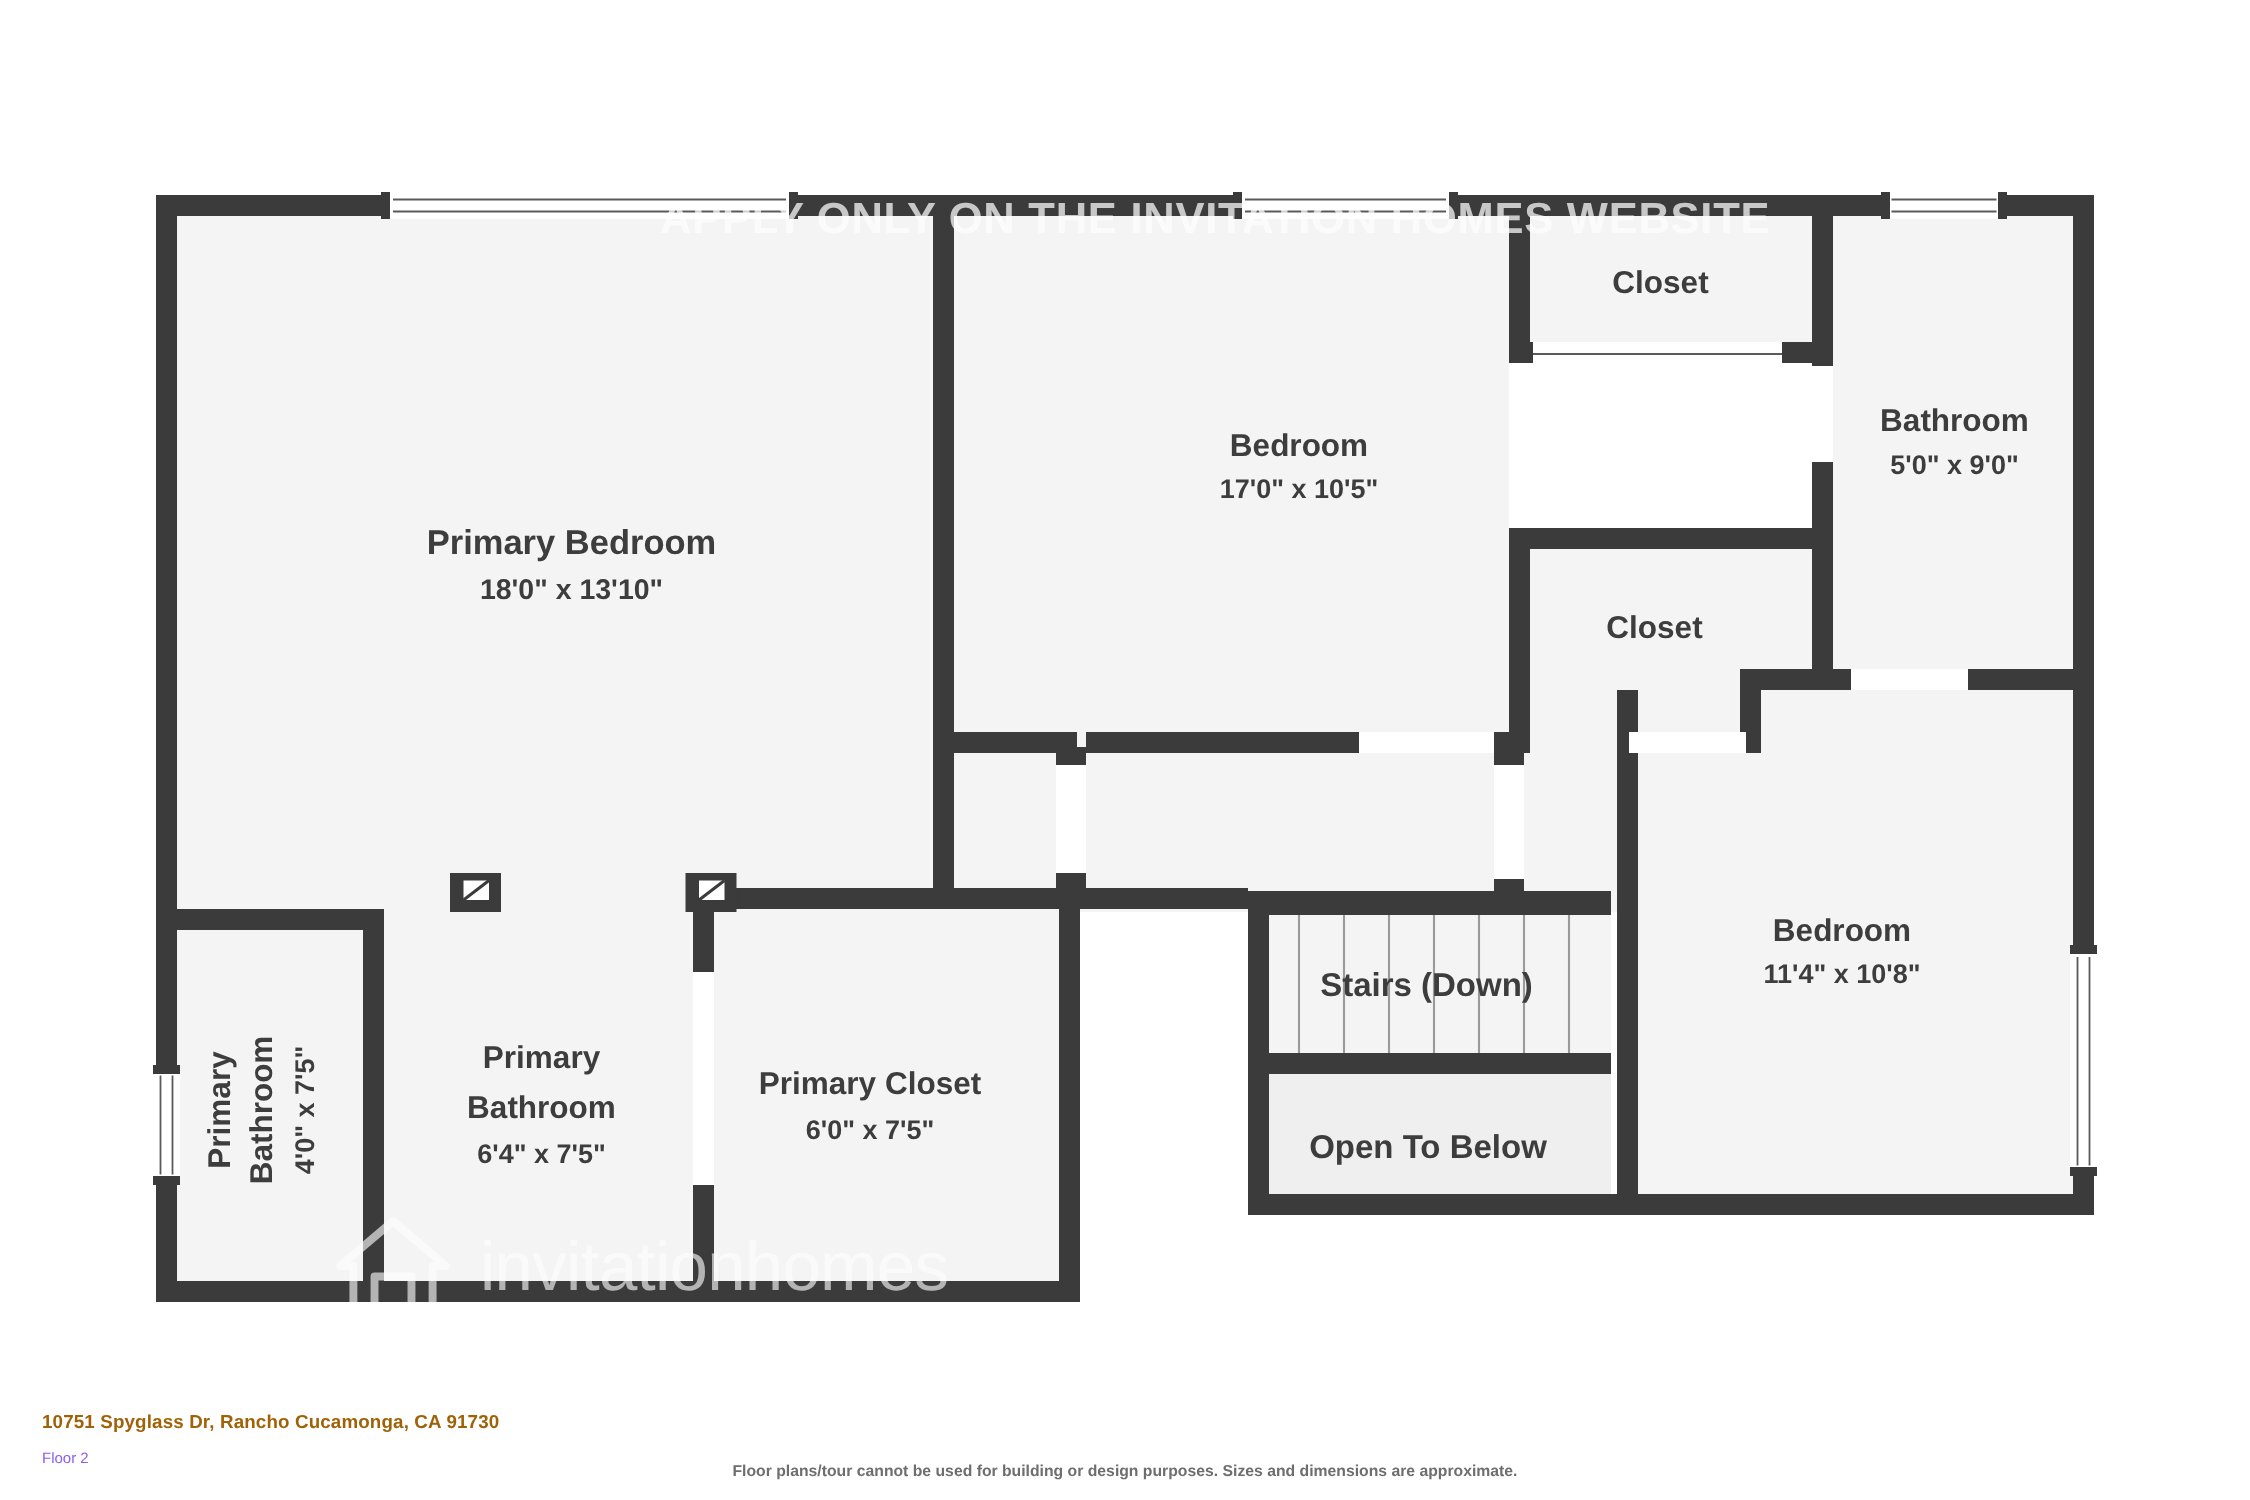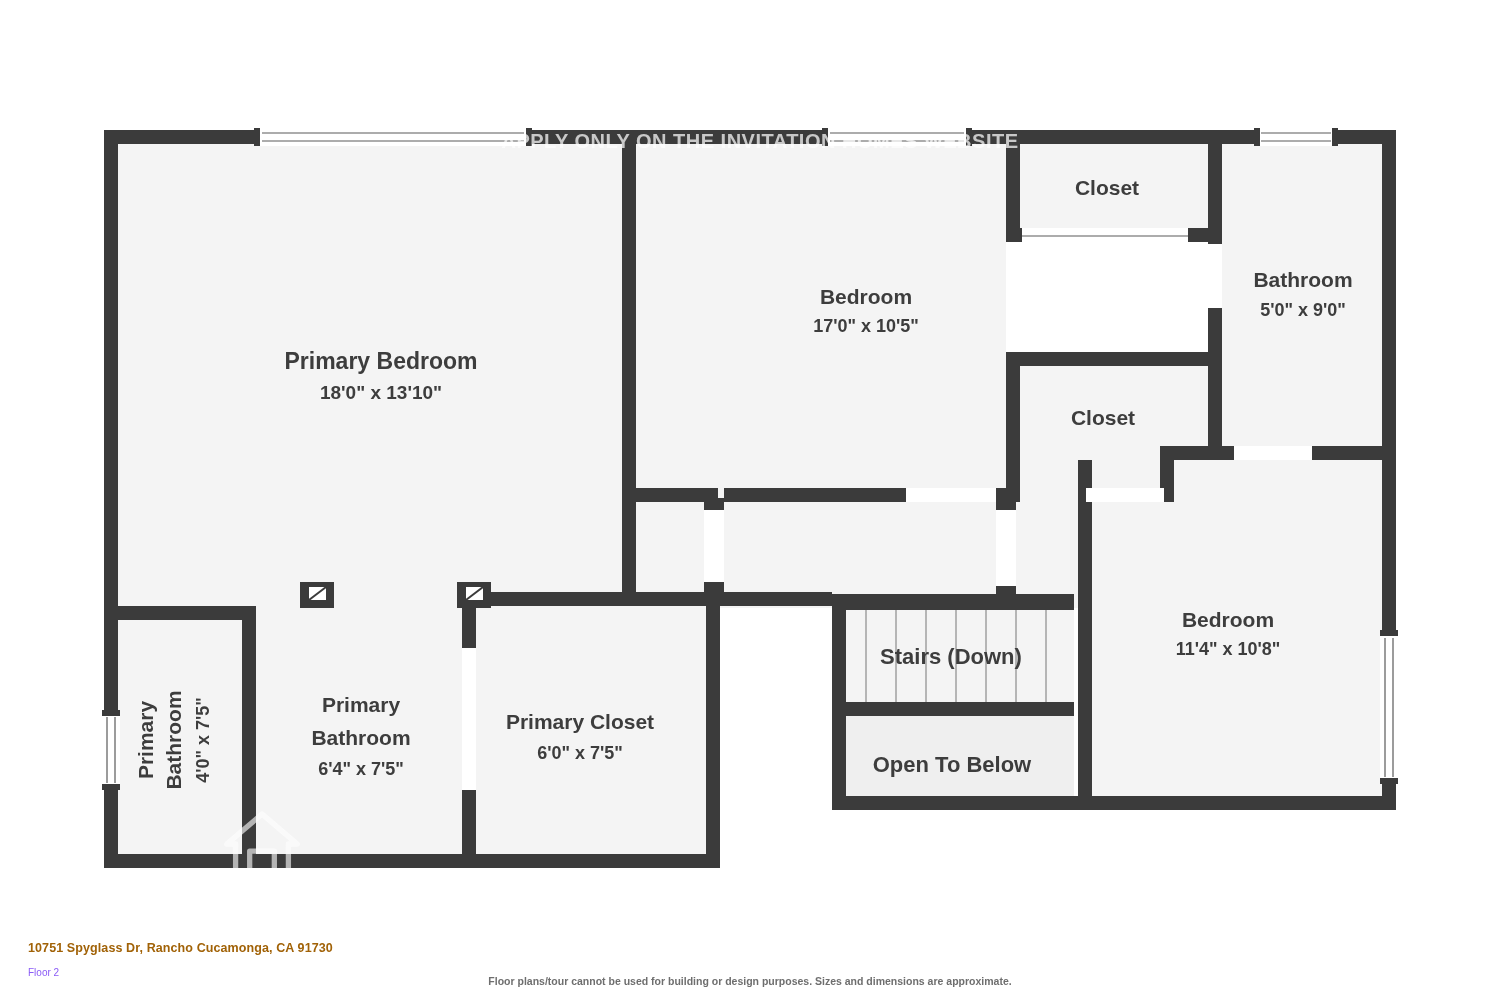--- a/index.html
+++ b/index.html
@@ -32,21 +32,21 @@
   }
 
   .wm-banner {
     position: absolute;
     left: 440px;
     top: 130px;
     width: 640px;
     text-align: center;
     font-family: "Liberation Sans", sans-serif;
     font-weight: 700;
-    font-size: 20px;
+    font-size: 29px;
     letter-spacing: 0.5px;
     color: #ffffff;
     opacity: 0.72;
     white-space: nowrap;
     pointer-events: none;
     user-select: none;
   }
 
   .wm-logo {
     position: absolute;
@@ -376,20 +376,21 @@
     </g>
   </svg>
 
   <div class="wm-banner">APPLY ONLY ON THE INVITATION HOMES WEBSITE</div>
 
   <div class="wm-logo">
     <svg class="wm-mark" viewBox="0 0 100 100">
       <path d="M50 16 L90 50 L80 50 L80 86 L20 86 L20 50 L10 50 Z" fill="none" stroke="#ffffff" stroke-width="6" stroke-linejoin="round"></path>
       <path d="M36 86 L36 58 L64 58 L64 86" fill="none" stroke="#ffffff" stroke-width="6" stroke-linejoin="round"></path>
     </svg>
+    <span class="wm-text">invitationhomes</span>
   </div>
 
 </div>
 
 <div class="footer-addr">10751 Spyglass Dr, Rancho Cucamonga, CA 91730</div>
 
 <div class="footer-floor">Floor 2</div>
 
 <div class="footer-disclaimer">Floor plans/tour cannot be used for building or design purposes. Sizes and dimensions are approximate.</div>
 

